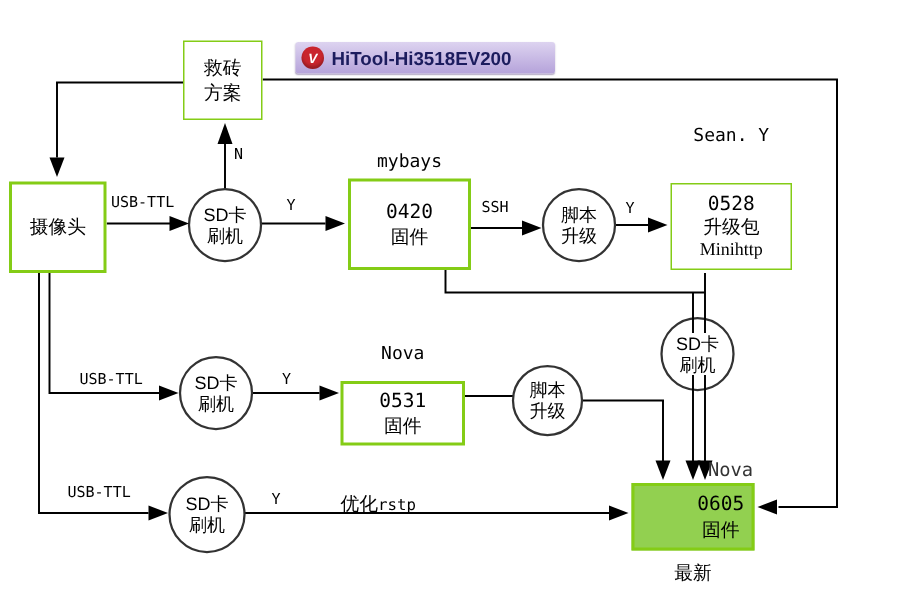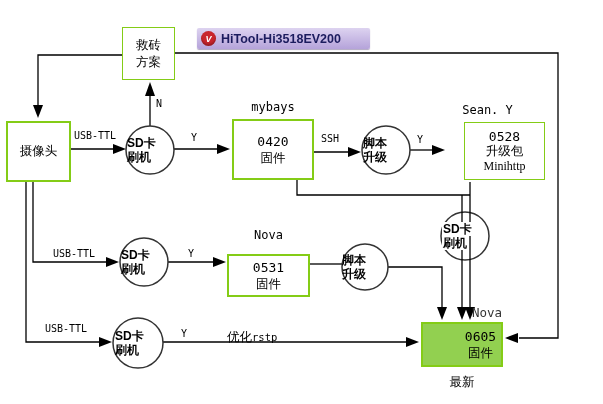--- a/index.html
+++ b/index.html
@@ -4,21 +4,21 @@
 <style>
   html,body{margin:0;padding:0;background:#fff;}
   #canvas{position:relative;width:603px;height:404px;background:#ffffff;overflow:hidden;
           font-family:"Liberation Sans",sans-serif;color:#000;}
   #wires{position:absolute;left:0;top:0;width:603px;height:404px;}
   .box{position:absolute;box-sizing:border-box;background:#fff;border:2px solid #84cc16;
        display:flex;flex-direction:column;align-items:center;justify-content:center;
        text-align:center;font-size:13px;line-height:17px;}
   .box.thin{border-width:1px;}
   .num{font-family:"DejaVu Sans Mono",monospace;font-size:13px;}
-  .circle-label{position:absolute;width:46px;text-align:left;font-size:12px;line-height:14px;font-weight:bold;}
+  .circle-label{position:absolute;width:46px;text-align:center;font-size:12px;line-height:14px;}
   .circle-label .cl{display:inline-block;}
   .whitebg .cl{background:#fff;padding:0 1px;}
   .lbl{position:absolute;font-family:"DejaVu Sans Mono",monospace;font-size:10px;
        line-height:11px;white-space:nowrap;}
   .owner{position:absolute;text-align:center;font-family:"DejaVu Sans Mono",monospace;
          font-size:12px;line-height:13px;white-space:nowrap;}
   .cn{font-size:12.5px;font-family:"Liberation Sans",sans-serif;}
   #fw0605{background:#92d050;}
   #note0531{position:absolute;left:227px;top:303px;width:83px;text-align:left;white-space:nowrap;margin-top:24px;}
   #note0531 .cnpart{font-size:12.5px;}
@@ -100,21 +100,21 @@
   <div class="box thin" style="left:122px;top:27px;width:53px;height:53px;">
     <span class="cn">救砖</span>
     <span class="cn">方案</span>
   </div>
 
   <div class="box" style="left:232px;top:119px;width:82px;height:61px;">
     <span class="num">0420</span>
     <span class="cn">固件</span>
   </div>
 
-  <div class="box thin" style="left:447px;top:122px;width:81px;height:58px;line-height:15px;margin-left:17px;">
+  <div class="box thin" style="left:447px;top:122px;width:81px;height:58px;line-height:15px;">
     <span class="num">0528</span>
     <span class="cn">升级包</span>
     <span class="mini">Minihttp</span>
   </div>
 
   <div class="box" style="left:227px;top:254px;width:83px;height:43px;line-height:16px;">
     <span class="num">0531</span>
     <span class="cn">固件</span>
   </div>
 
@@ -142,21 +142,21 @@
   <div class="circle-label whitebg" style="left:442px;top:222px;">
     <span class="cl">SD卡</span><br>
     <span class="cl">刷机</span>
   </div>
   <div class="circle-label" style="left:115px;top:329px;">
     <span class="cl">SD卡</span><br>
     <span class="cl">刷机</span>
   </div>
 
   <div class="owner" style="left:232px;top:101px;width:82px;">mybays</div>
-  <div class="owner" style="left:447px;top:104px;width:81px;">Sean. Y</div>
+  <div class="owner" style="left:447px;top:84px;width:81px;">Sean. Y</div>
   <div class="owner" style="left:227px;top:229px;width:83px;">Nova</div>
   <div id="note0531">
     <span class="cnpart">优化</span><span class="enpart">rstp</span>
   </div>
   <div id="novaTag">Nova</div>
   <div id="caption0605" class="cn">最新</div>
 
   <div class="lbl" style="left:74px;top:130px;">USB-TTL</div>
   <div class="lbl" style="left:53px;top:248px;">USB-TTL</div>
   <div class="lbl" style="left:45px;top:323px;">USB-TTL</div>

